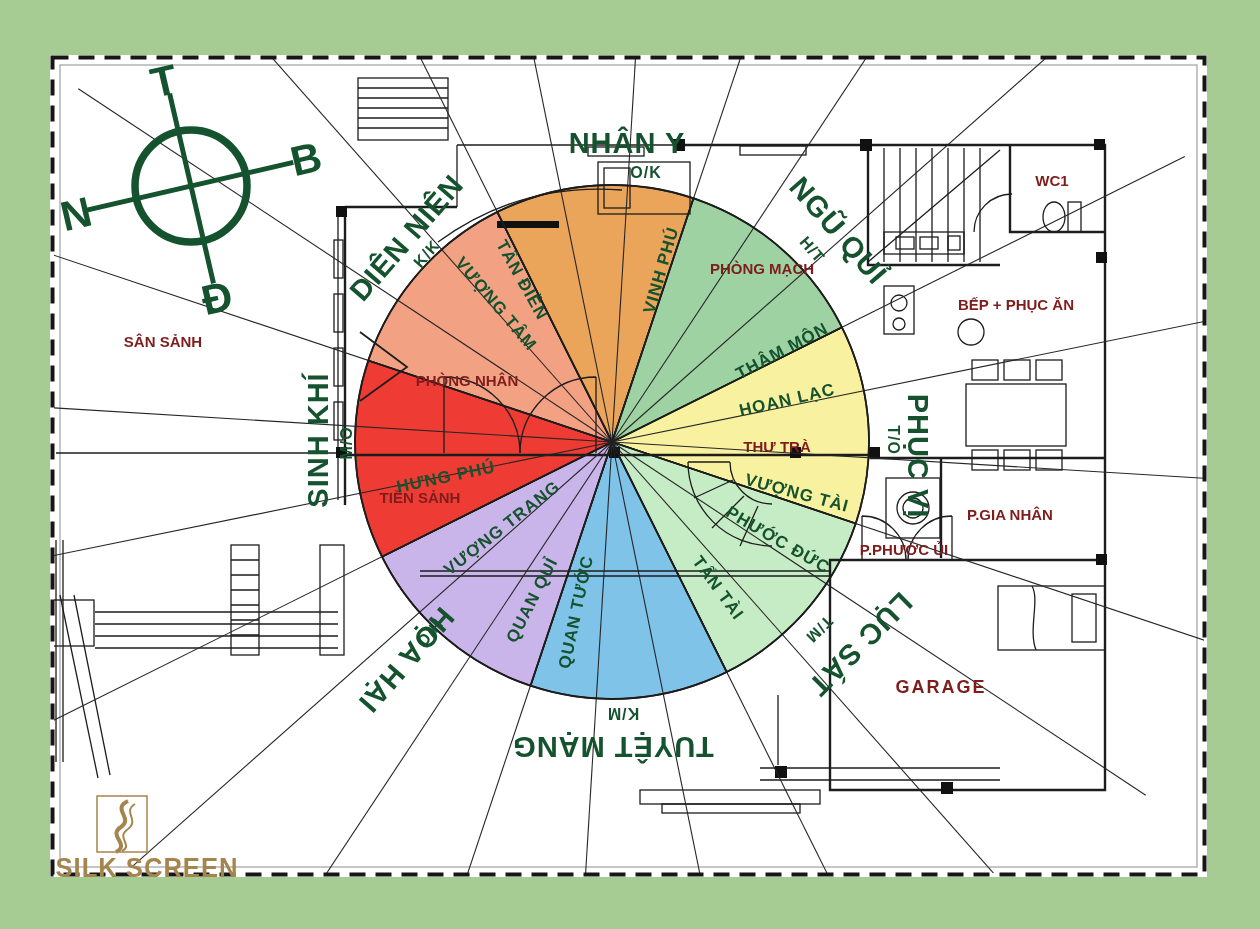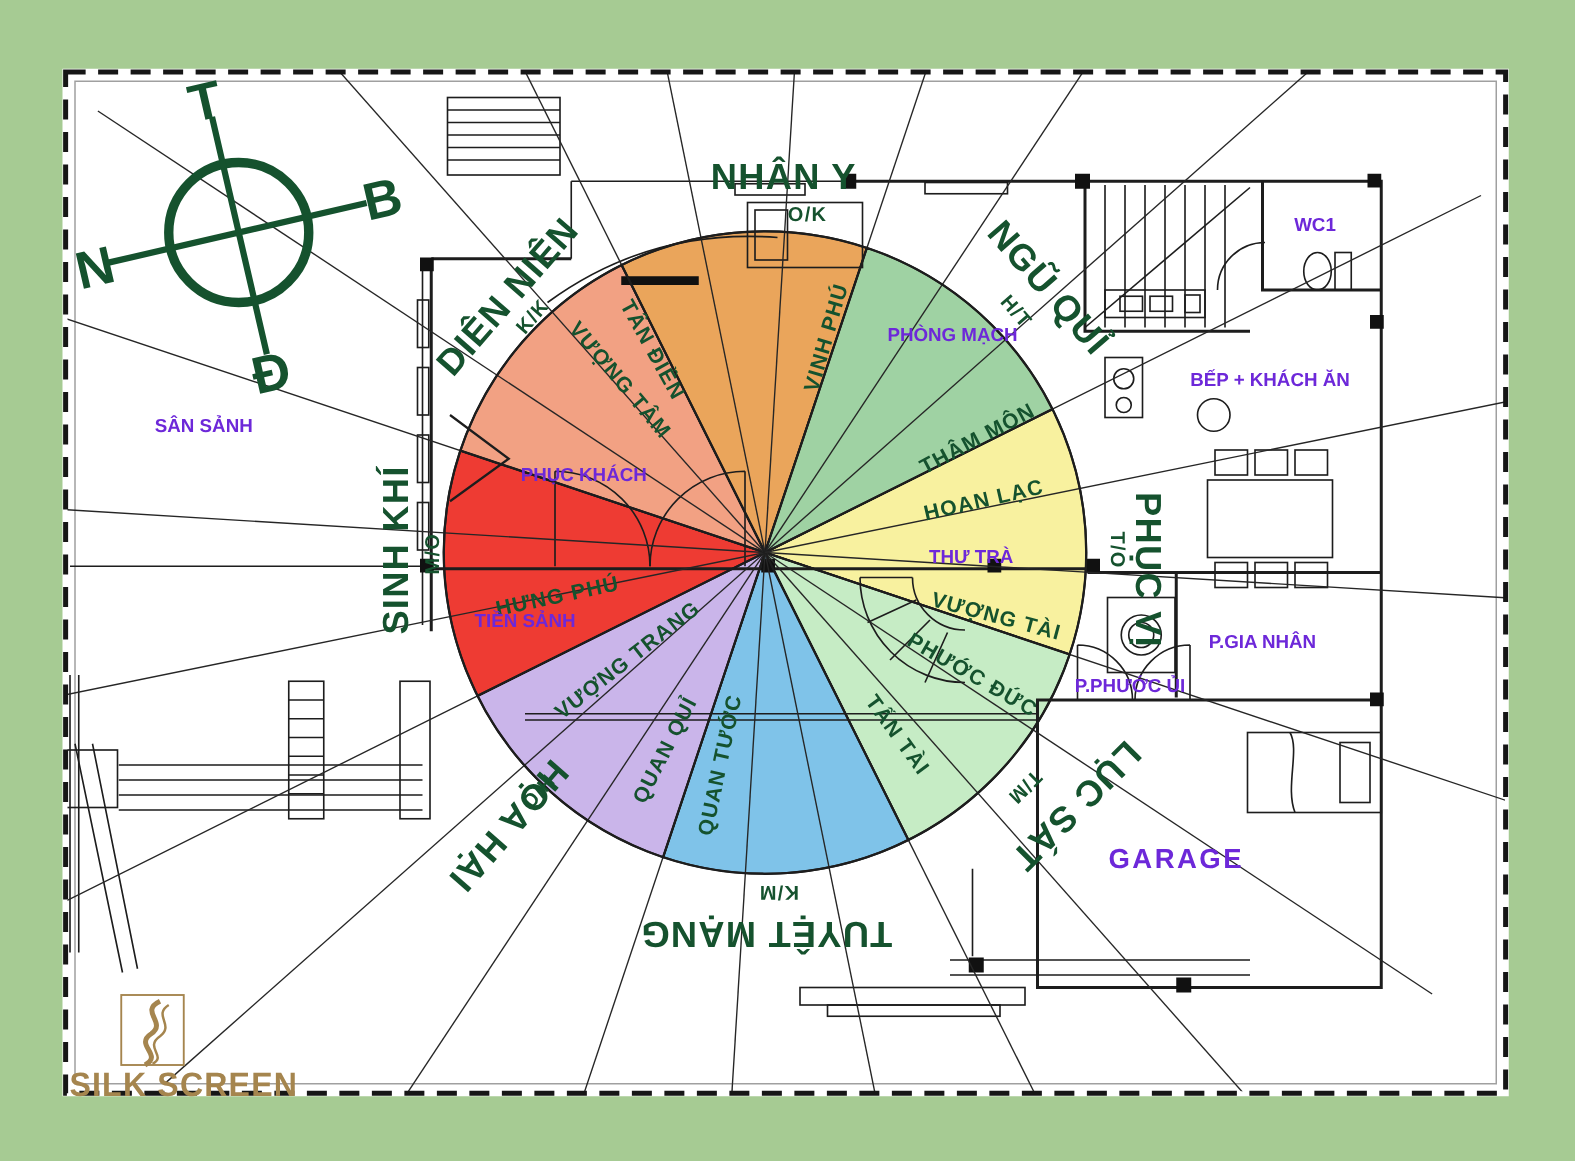--- a/index.html
+++ b/index.html
@@ -9,26 +9,26 @@
     font-family:"Liberation Sans", sans-serif;
   }
   #stage{position:absolute;left:0;top:0;width:1260px;height:929px;}
   svg{position:absolute;left:0;top:0;}
   .lbl{
     position:absolute;font-weight:bold;white-space:nowrap;
     transform:translate(-50%,-50%) rotate(var(--r,0deg));
     transform-origin:center center;line-height:1;
   }
   .green{color:#15522e;}
-  .black{color:#6d28d9;}
+  .black{color:#7f1d1d;}
   .big{font-size:29px;letter-spacing:1px;}
   .code{font-size:16px;letter-spacing:1px;}
   .sub{font-size:17px;letter-spacing:1px;}
   .room{font-size:15px;}
-  .room-lg{font-size:22px;letter-spacing:2px;}
+  .room-lg{font-size:18px;letter-spacing:2px;}
   .brand{
     font-size:27px;color:#a5854e;letter-spacing:1px;
     transform:translate(-50%,-50%) scaleX(.95);
   }
 </style>
 </head>
 <body>
 
 <div id="stage">
 
@@ -266,25 +266,25 @@
 <div class="lbl green sub" style="left:718px;top:588px;--r:54deg">TẤN TÀI</div>
 <div class="lbl green sub" style="left:778px;top:540px;--r:30deg">PHƯỚC ĐỨC</div>
 <div class="lbl green sub" style="left:797px;top:493px;--r:15deg">VƯỢNG TÀI</div>
 <div class="lbl green sub" style="left:787px;top:400px;--r:-13deg">HOAN LẠC</div>
 <div class="lbl green sub" style="left:782px;top:351px;--r:-28deg">THÂM MÔN</div>
 <div class="lbl green sub" style="left:661px;top:270px;--r:-74deg">VINH PHÚ</div>
 <div class="lbl green sub" style="left:522px;top:280px;--r:61deg">TÂN ĐIỀN</div>
 <div class="lbl green sub" style="left:496px;top:304px;--r:50deg">VƯỢNG TÂM</div>
 
 <div class="lbl black room" style="left:163px;top:341px">SÂN SẢNH</div>
-<div class="lbl black room" style="left:467px;top:380px">PHỤC KHÁCH</div>
+<div class="lbl black room" style="left:467px;top:380px">PHÒNG NHÂN</div>
 <div class="lbl black room" style="left:420px;top:497px">TIỀN SẢNH</div>
 <div class="lbl black room" style="left:762px;top:268px">PHÒNG MẠCH</div>
 <div class="lbl black room" style="left:777px;top:446px">THƯ TRÀ</div>
 <div class="lbl black room" style="left:1052px;top:180px">WC1</div>
-<div class="lbl black room" style="left:1016px;top:304px">BẾP + KHÁCH ĂN</div>
+<div class="lbl black room" style="left:1016px;top:304px">BẾP + PHỤC ĂN</div>
 <div class="lbl black room" style="left:1010px;top:514px">P.GIA NHÂN</div>
 <div class="lbl black room" style="left:904px;top:549px">P.PHƯỚC ỦI</div>
 <div class="lbl black room-lg" style="left:941px;top:687px">GARAGE</div>
 
 <div class="lbl brand" style="left:147px;top:868px">SILK SCREEN</div>
 
 </div>
 
 </body></html>

